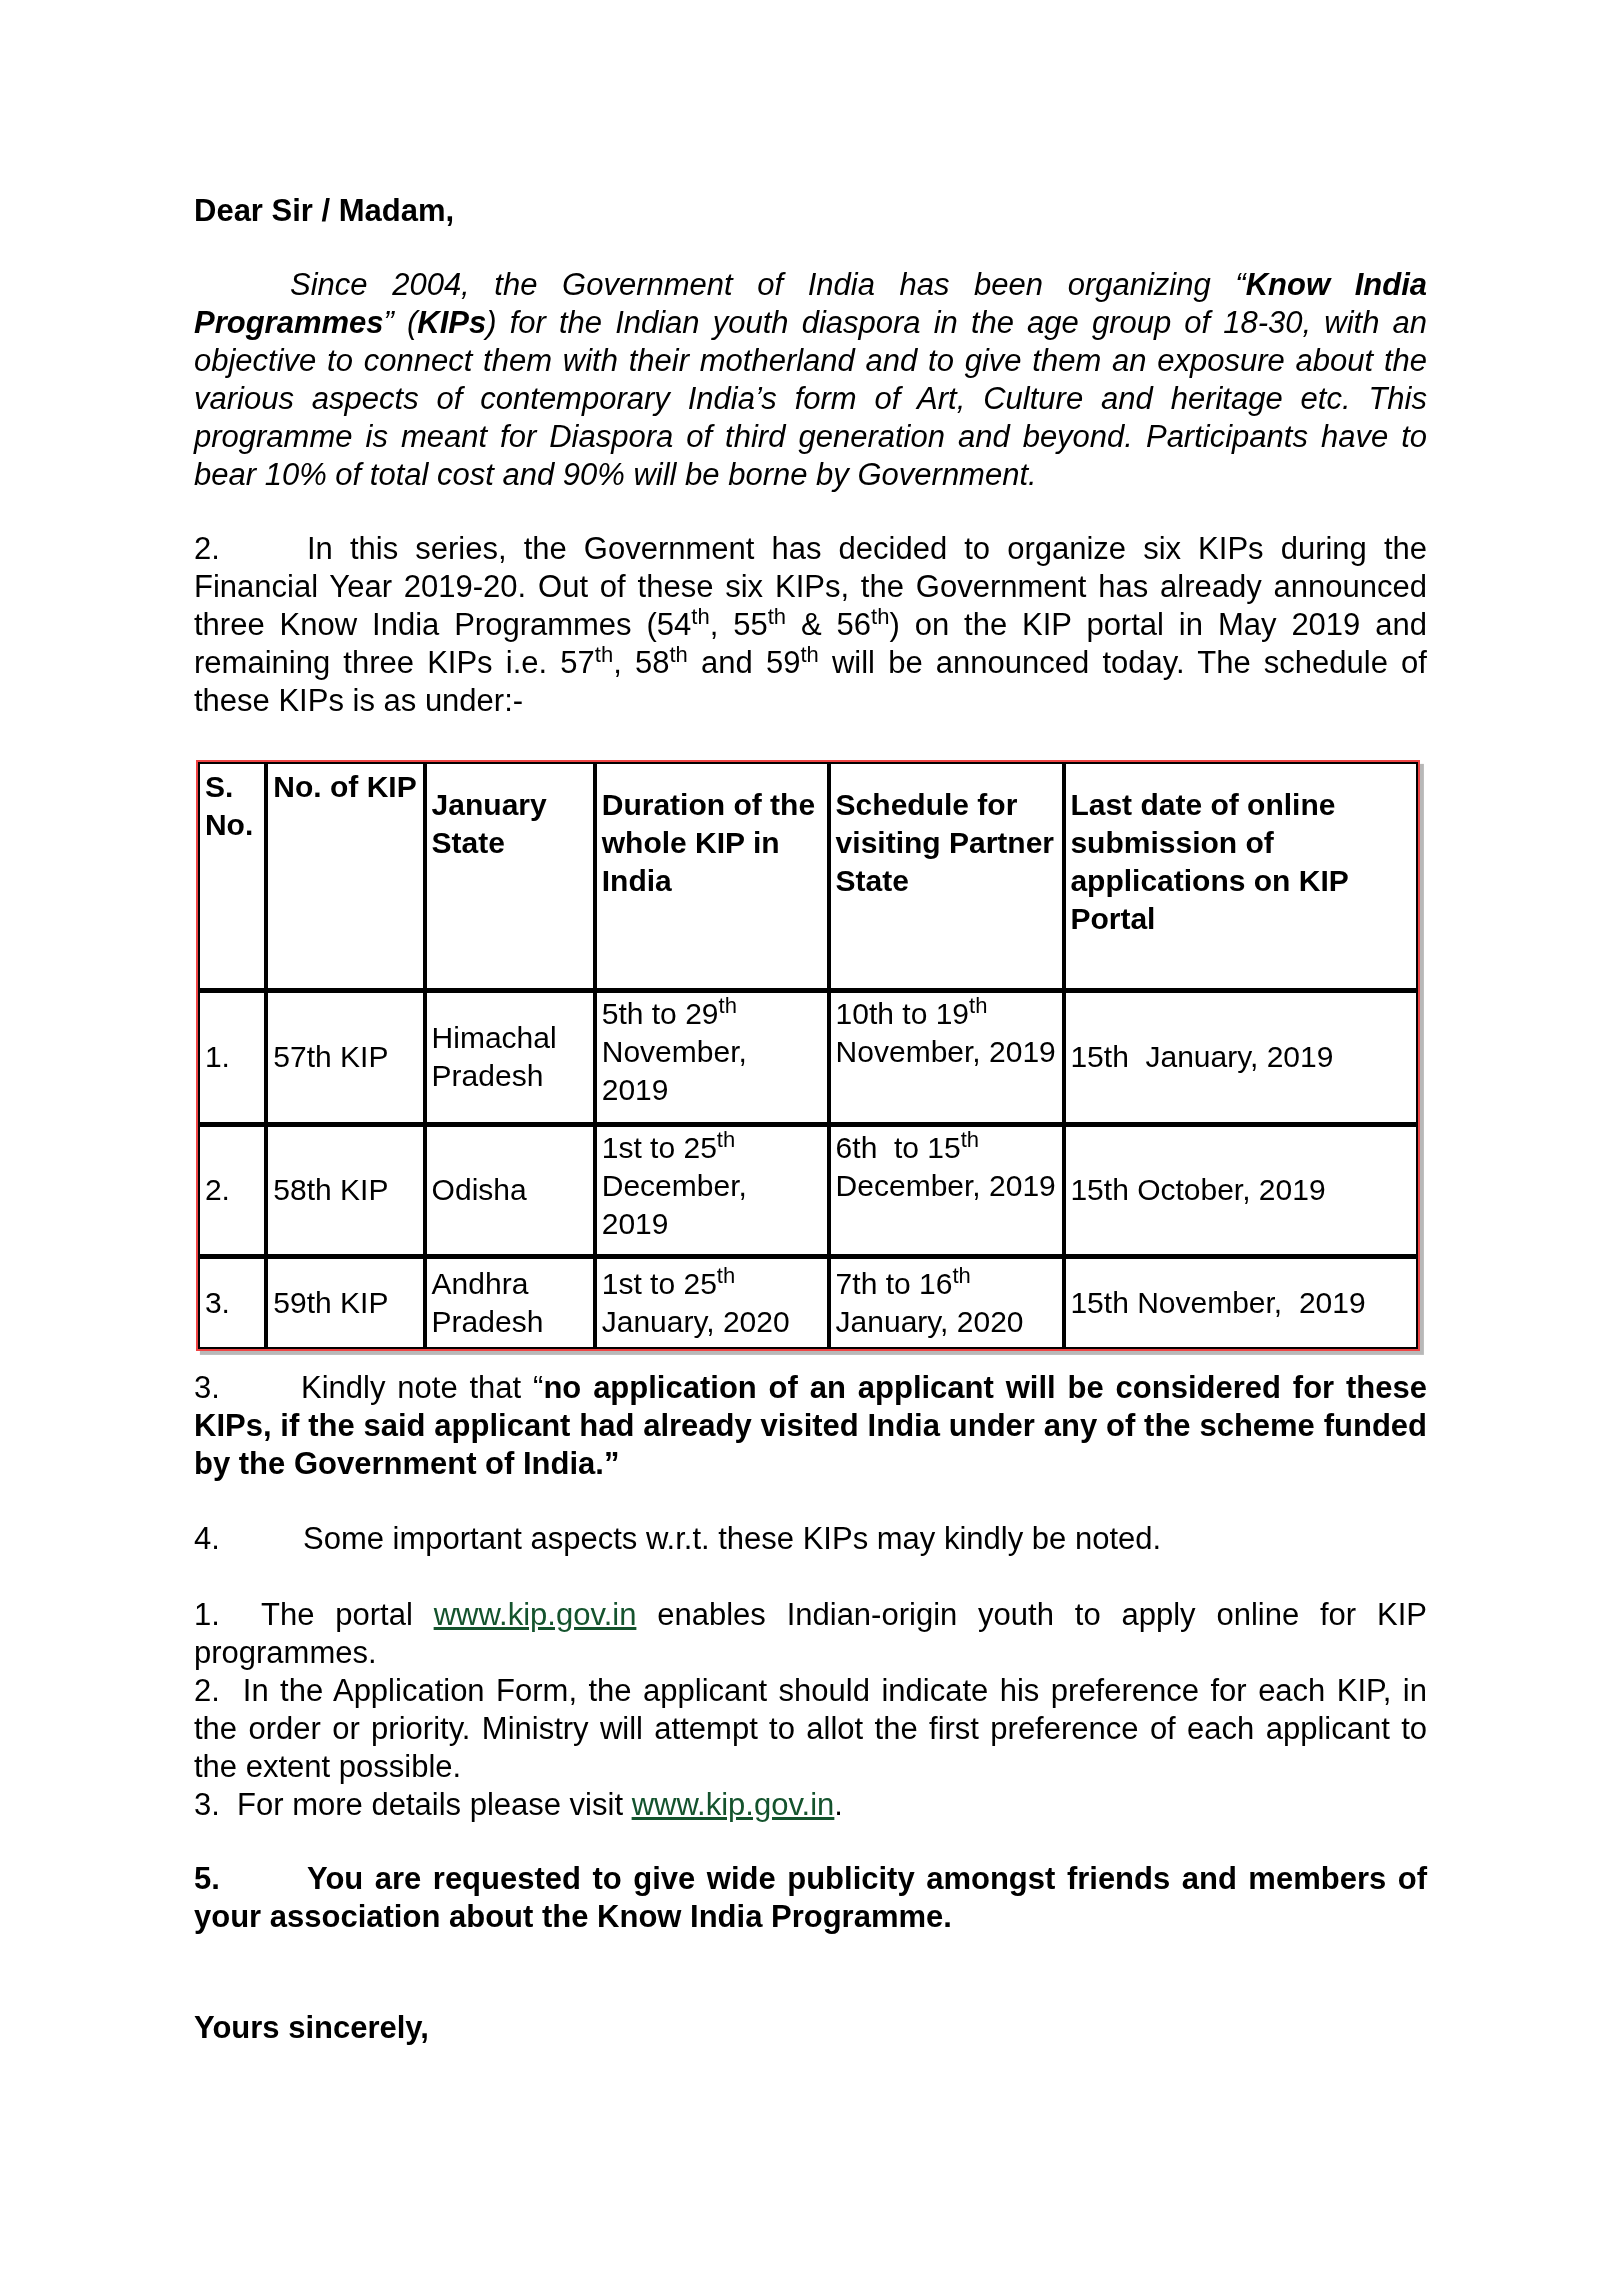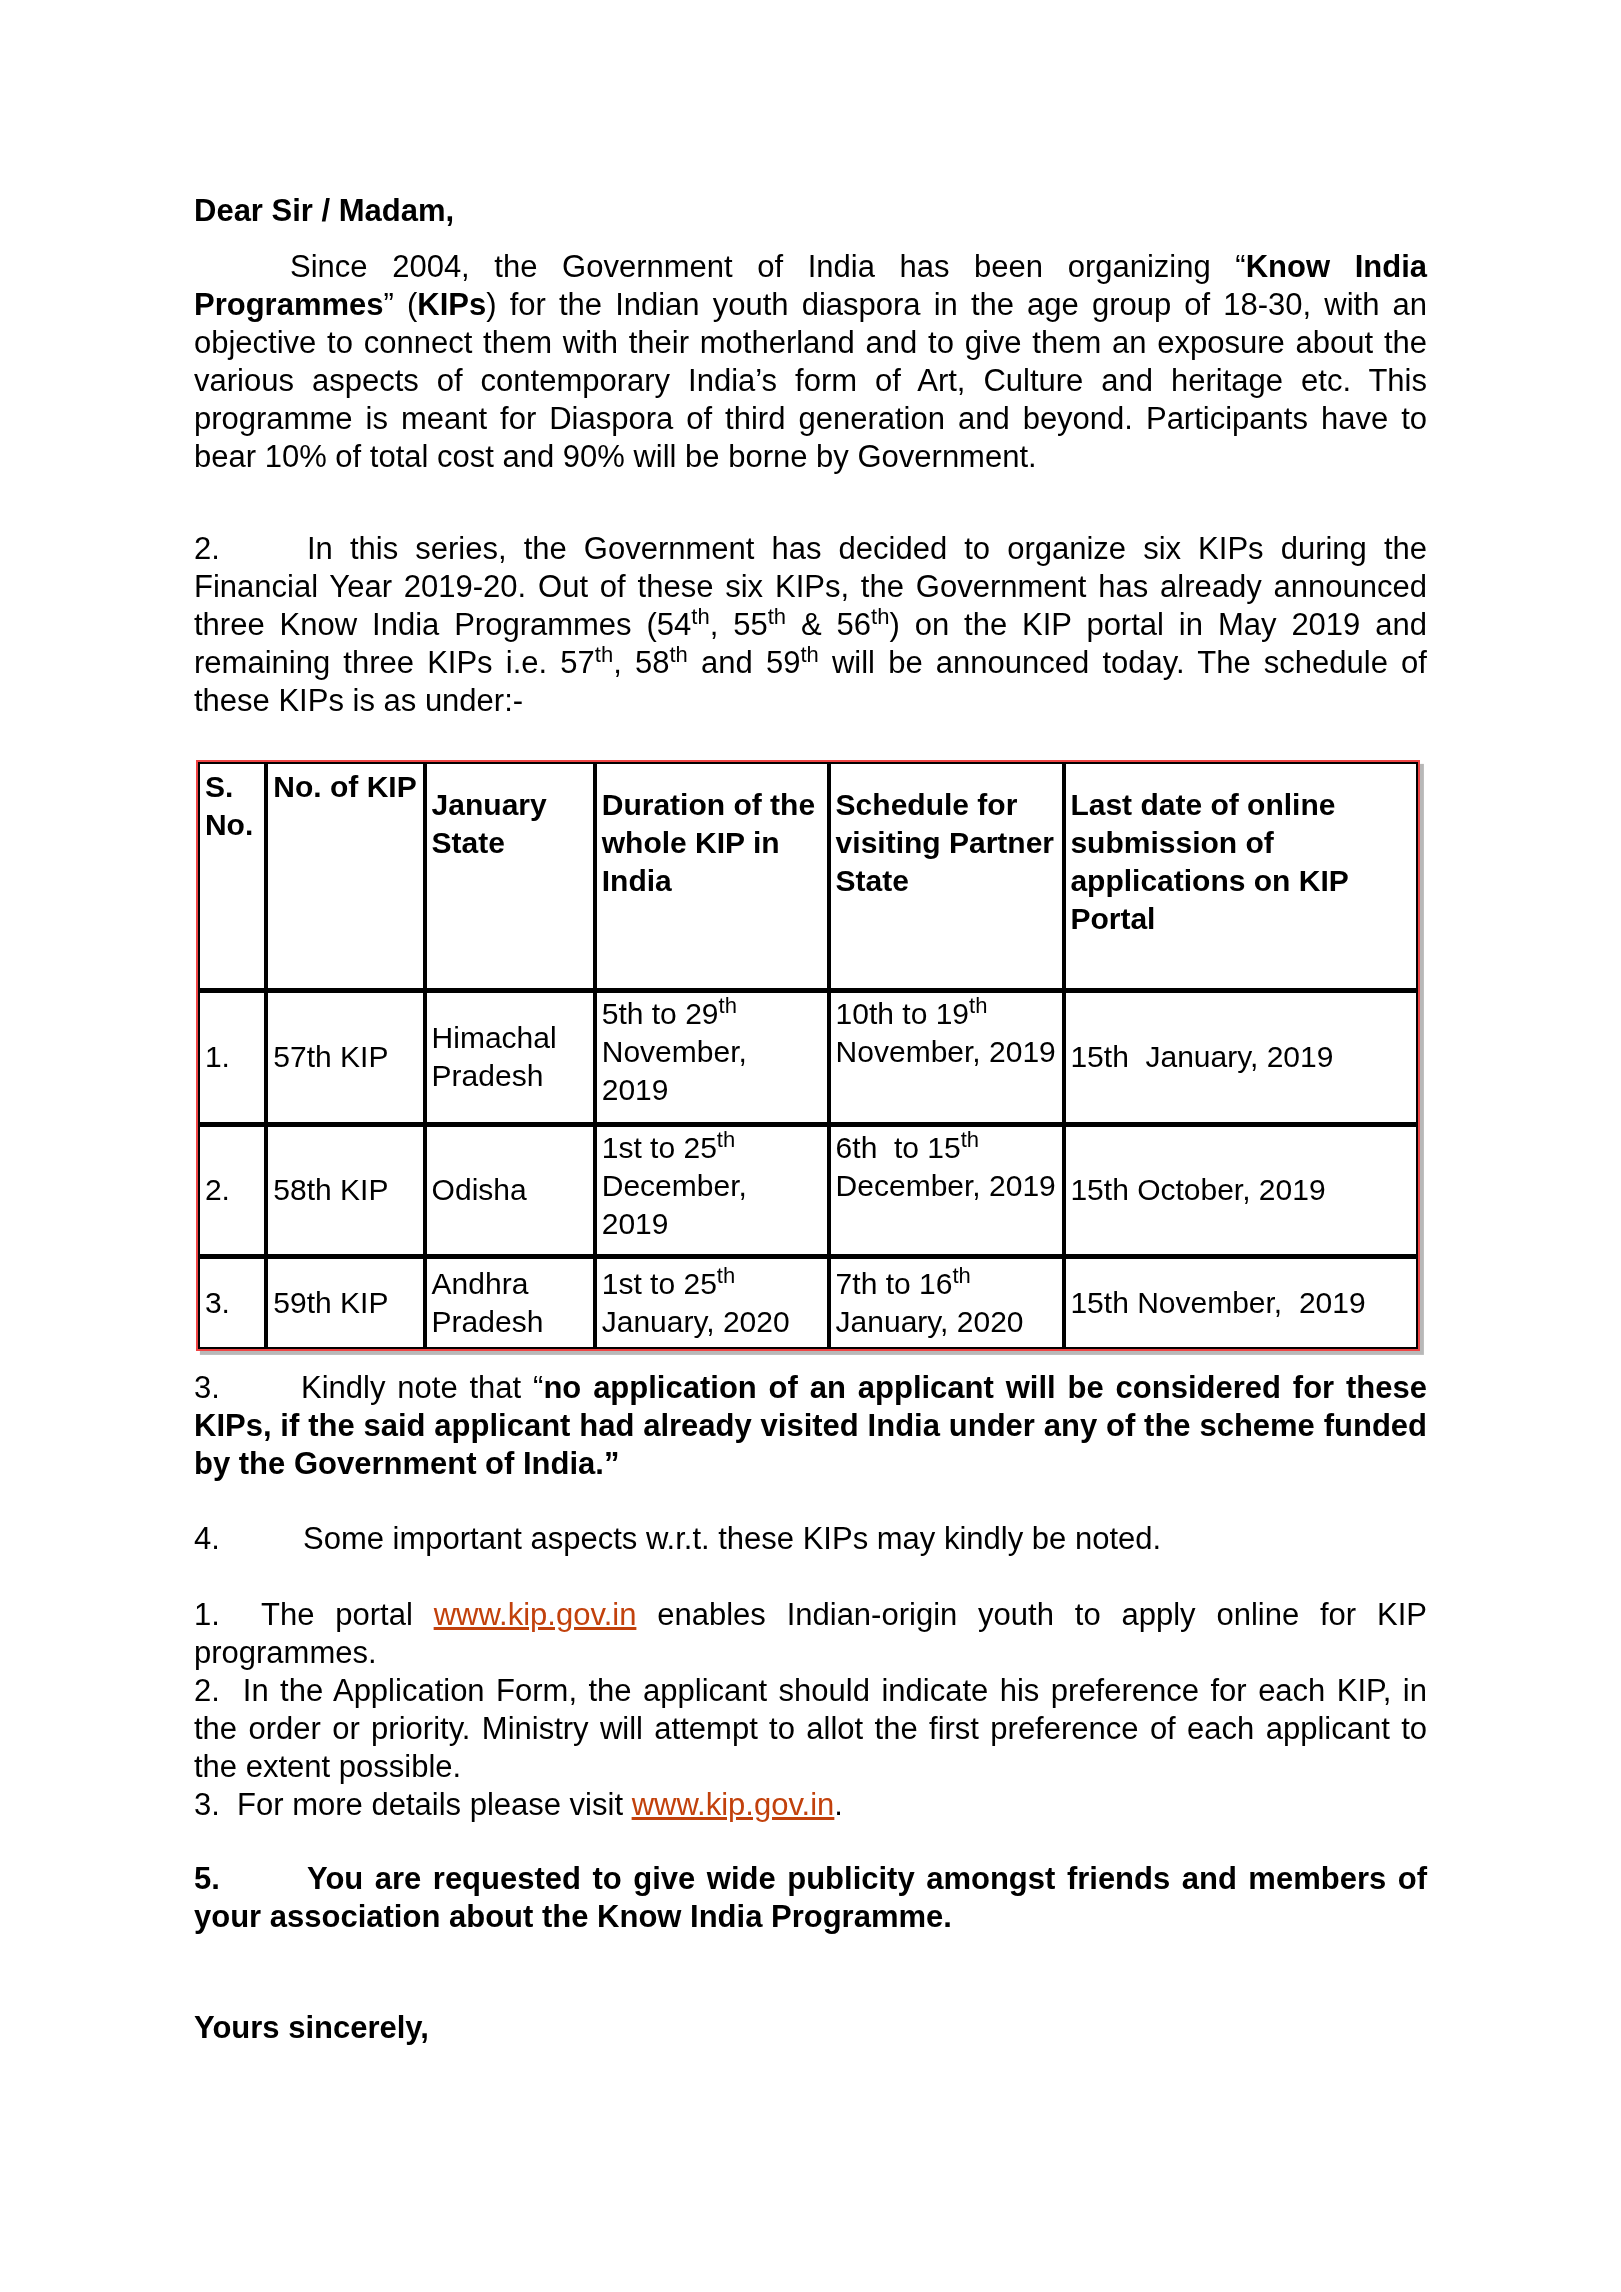--- a/index.html
+++ b/index.html
@@ -2,21 +2,21 @@
 <html><head>
 <meta charset="utf-8">
 <style>
   html, body { margin: 0; padding: 0; background: #ffffff; }
   body { width: 1621px; height: 2293px; position: relative; overflow: hidden;
          font-family: "Liberation Sans", sans-serif; color: #000; font-size: 31px; }
   .blk { position: absolute; left: 194px; width: 1233px; line-height: 38px; text-align: justify; }
   .b { font-weight: bold; }
   .tab { display: inline-block; }
   .indent1 { display: inline-block; width: 96px; }
-  .link { color: #c2410c; text-decoration: underline; }
+  .link { color: #14532d; text-decoration: underline; }
   sup { font-size: 22px; line-height: 0; vertical-align: 10.8px; }
   table.kip { position: absolute; left: 196px; top: 760px; width: 1224px;
               border-collapse: separate; border-spacing: 0; font-size: 30px; line-height: 38px;
               box-shadow: 3.9px 3.9px 0 #b8b8b8; border: 2px solid #ef4444; }
   table.kip td, table.kip th { border: 2px solid #000; vertical-align: top; text-align: left;
               padding: 0 4.9px; font-weight: normal; }
   table.kip th { font-weight: bold; height: 202px; padding-top: 3.9px; }
   table.kip tr.hdr th { border-bottom-width: 3.9px; }
   table.kip tr.r td { vertical-align: middle; }
   table.kip tr.r1 td { height: 127px; border-bottom-width: 3.9px; }
@@ -26,21 +26,21 @@
   .lastdate { font-weight: bold; }
   .c1 { width: 55px; } .c2 { width: 149px; } .c3 { width: 158px; }
   .c4 { width: 224px; } .c5 { width: 225px; } .c6 { width: 343px; }
   .dur-cell { vertical-align: top !important; padding-top: 2px !important; }
 </style>
 </head>
 <body>
 
 <div class="blk b" style="top:192px;">Dear Sir / Madam,</div>
 
-<div class="blk" style="top:248px;">
+<div class="blk" style="top:266px;font-style:italic;">
   <span class="indent1"></span><span>Since 2004, the Government of India has been organizing “</span><span class="b">Know India Programmes</span><span>” (</span><span class="b">KIPs</span><span>) for the Indian youth diaspora in the age group of 18-30, with an objective to connect them with their motherland and to give them an exposure about the various aspects of contemporary India’s form of Art, Culture and heritage etc. This programme is meant for Diaspora of third generation and beyond. Participants have to bear 10% of total cost and 90% will be borne by Government.</span>
 </div>
 
 <div class="blk" style="top:530px;">
   <span class="tab" style="width:113px;">2.</span><span>In this series, the Government has decided to organize six KIPs during the Financial Year 2019-20. Out of these six KIPs, the Government has already announced three Know India Programmes (54</span><sup>th</sup><span>, 55</span><sup>th</sup><span> &amp; 56</span><sup>th</sup><span>) on the KIP portal in May 2019 and remaining three KIPs i.e. 57</span><sup>th</sup><span>, 58</span><sup>th</sup><span> and 59</span><sup>th</sup><span> will be announced today. The schedule of these KIPs is as under:-</span>
 </div>
 
 <table class="kip">
   <tbody>
       <tr class="hdr">

